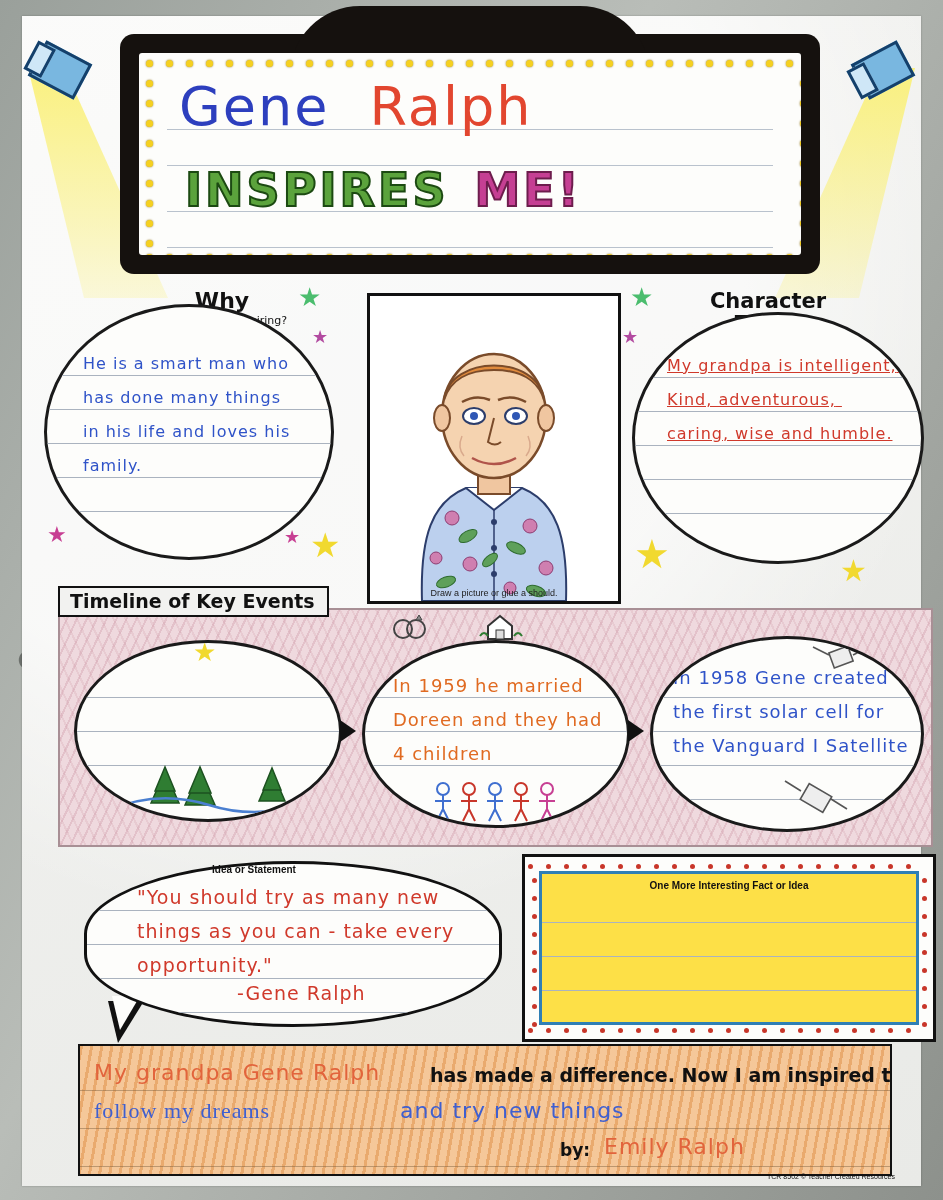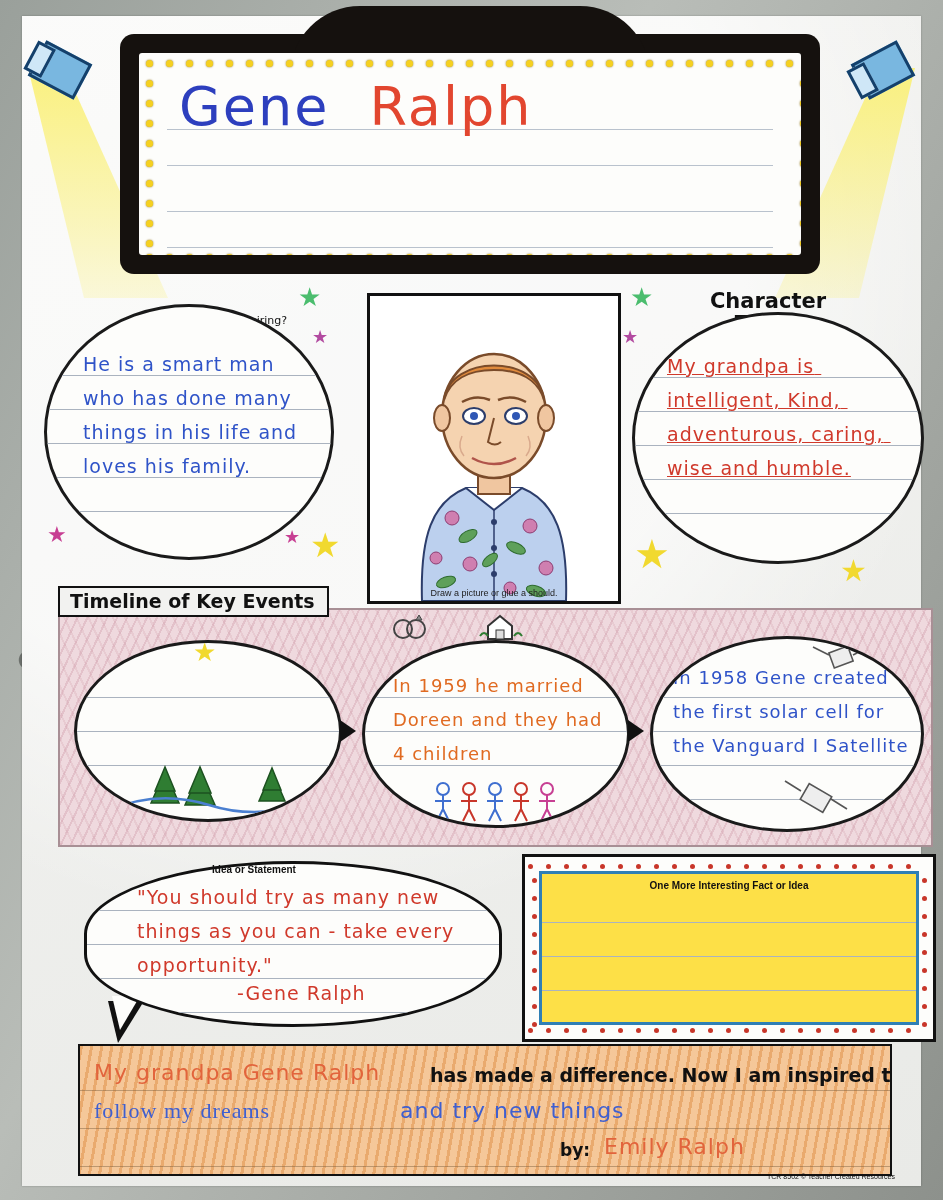--- a/index.html
+++ b/index.html
@@ -171,21 +171,21 @@
   }
   .rule {
     position: absolute;
     left: 0; right: 0;
     height: 1px;
     background: #aab3bf;
   }
   .hand {
     position: absolute;
     font-family: "DejaVu Sans", sans-serif;
-    font-size: 19px;
+    font-size: 16px;
     line-height: 34px;
     letter-spacing: 1px;
     white-space: pre-wrap;
   }
   .hand.blue { color: #2f53c8; }
   .hand.red { color: #d0392b; }
   .hand.green { color: #2e7d32; }
   .hand.orange { color: #e06a21; }
 
   .sec-head {
@@ -501,34 +501,38 @@
           </div>
         <div class="title-lines">
           <div class="tline" style="top:46px"></div>
           <div class="tline" style="top:82px"></div>
           <div class="tline" style="top:128px"></div>
           <div class="tline" style="top:164px"></div>
         </div>
         <div class="title-name">
           <span class="w1">Gene</span><span class="w2">Ralph</span>
         </div>
+        <div class="title-sub">
+          <span class="g">INSPIRES</span><span class="m">ME!</span>
+        </div>
       </div>
     </div>
 
     <div class="star" style="left:276px; top:268px; color:#4bbd6e;">★</div>
     <div class="star" style="left:290px; top:312px; color:#b24aa0; font-size:18px;">★</div>
     <div class="star" style="left:608px; top:268px; color:#4bbd6e;">★</div>
     <div class="star" style="left:600px; top:312px; color:#b24aa0; font-size:18px;">★</div>
     <div class="star" style="left:25px; top:508px; color:#c73f93; font-size:22px;">★</div>
     <div class="star" style="left:262px; top:512px; color:#c73f93; font-size:18px;">★</div>
     <div class="star" style="left:288px; top:512px; color:#f1d92f; font-size:34px;">★</div>
     <div class="star" style="left:612px; top:518px; color:#f1d92f; font-size:40px;">★</div>
     <div class="star" style="left:828px; top:500px; color:#c73f93; font-size:20px;">★</div>
     <div class="star" style="left:818px; top:540px; color:#f1d92f; font-size:30px;">★</div>
 
+    <div class="sec-head" style="left:100px; top:272px; width:200px; font-size:22px;">Why</div>
     <div class="sec-sub" style="left:90px; top:298px; width:220px;">is this person inspiring?</div>
     <div class="oval" style="left:22px; top:288px; width:284px; height:250px;">
       <div class="rule" style="top:68px"></div>
       <div class="rule" style="top:102px"></div>
       <div class="rule" style="top:136px"></div>
       <div class="rule" style="top:170px"></div>
       <div class="rule" style="top:204px"></div>
       <div class="hand blue" style="left:36px; top:40px; width:220px;">He is a smart man who has done many things in his life and loves his family.</div>
     </div>
 

